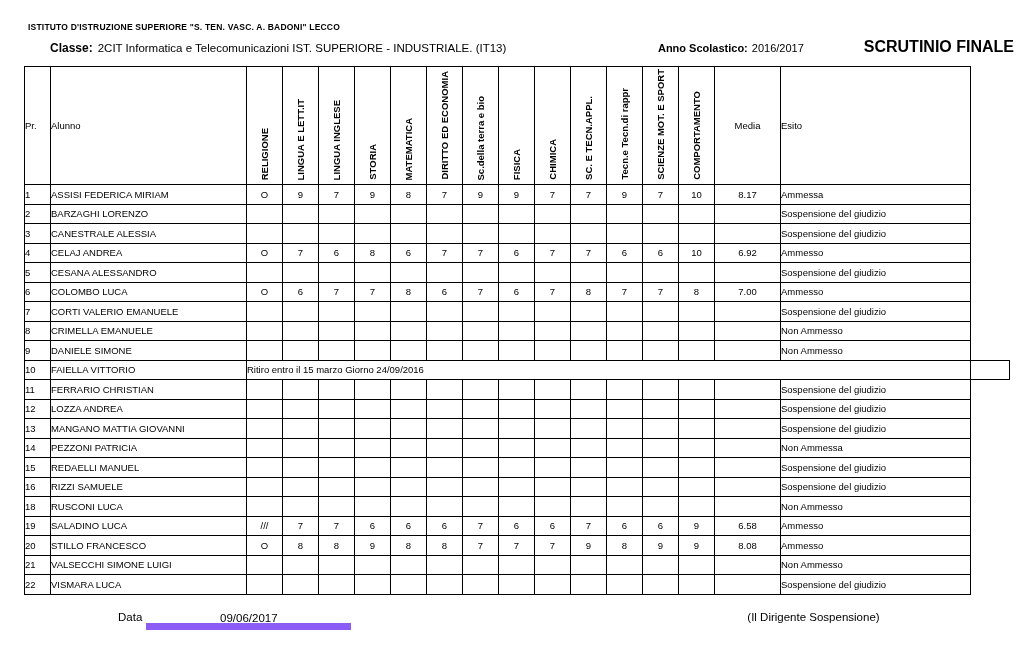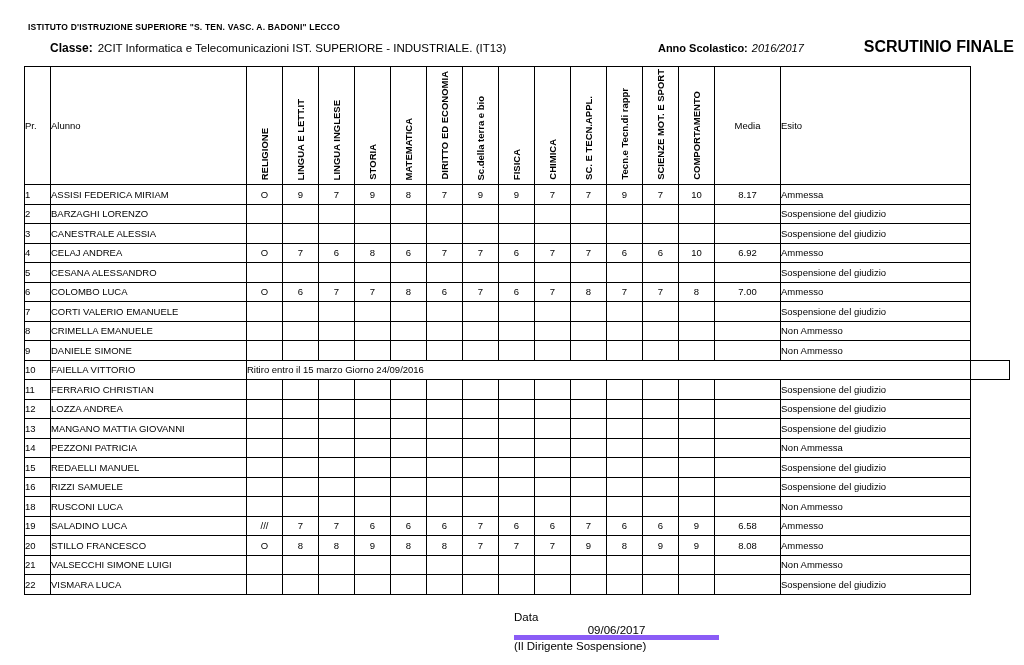--- a/index.html
+++ b/index.html
@@ -31,21 +31,21 @@
   .meta-row {
     display: flex;
     align-items: baseline;
     padding: 6px 10px 0 50px;
     font-size: 11.5px;
   }
   .meta-val { font-weight: normal; margin-left: 5px; }
   .meta-classe { font-weight: bold; font-size: 12px; }
   .meta-spacer { flex: 1; }
   .meta-anno { font-weight: bold; font-size: 11px; }
-  .meta-anno .val { font-weight: normal; margin-left: 4px; font-style: italic; }
+  .meta-anno .val { font-weight: normal; margin-left: 4px; }
   .meta-scrutinio { font-weight: bold; font-size: 16px; margin-left: 60px; }
 
   .table-wrap {
     margin: 10px 14px 0 24px;
   }
   table.grid {
     border-collapse: collapse;
     width: 986px;
     table-layout: fixed;
   }
@@ -113,26 +113,25 @@
   td.c-note {
     text-align: left;
     font-size: 9px;
   }
   .footer {
     margin: 16px 0 0 0;
     display: flex;
     align-items: baseline;
     font-size: 11.5px;
     padding-left: 118px;
-    flex-direction: column;
   }
   .footer .data-label { font-weight: normal; }
   .footer .rule {
     display: inline-block;
-    border-bottom: 5px solid #8b5cf6;
+    border-bottom: 7px solid #8b5cf6;
     width: 205px;
     margin-left: 4px;
     text-align: center;
     position: relative;
   }
   .footer .rule span {
     position: relative;
     top: 1px;
   }
   .footer .dirigente {

